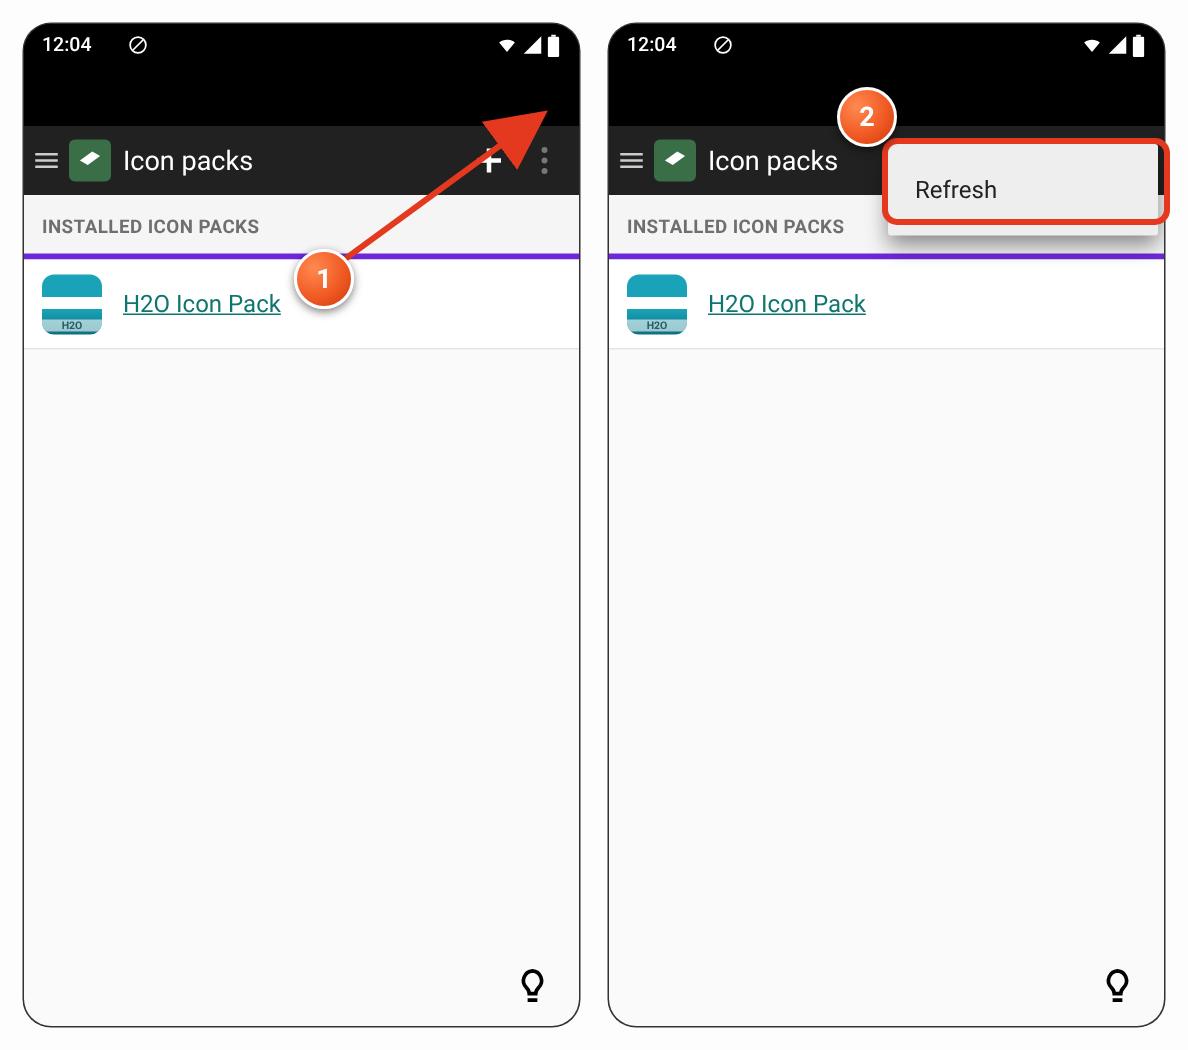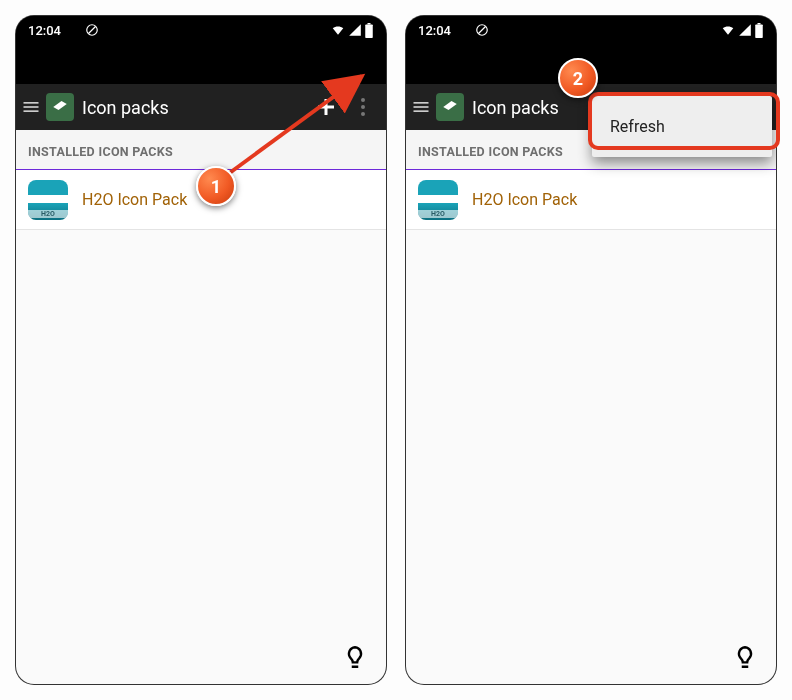--- a/index.html
+++ b/index.html
@@ -66,21 +66,21 @@
     background: #fafafa;
     height: calc(100% - 28px - 46px - 40px);
     position: relative;
   }
   .section-header {
     padding: 14px 12px 10px;
     font-size: 12.5px;
     color: #6f6f6f;
     font-weight: 700;
     letter-spacing: 0.3px;
-    border-bottom: 1px solid #6d28d9;
+    border-bottom: 4px solid #6d28d9;
     background:#f5f5f5;
   }
   .list-item {
     display: flex;
     align-items: center;
     height: 60px;
     padding: 0 12px;
     border-bottom: 1px solid #e4e4e4;
     background: #fff;
   }
@@ -91,21 +91,21 @@
     background: linear-gradient(180deg,#1aa3b8 0%,#1aa3b8 38%,#ffffff 38%,#ffffff 58%,#1aa3b8 58%,#0c6f80 100%);
     position: relative;
     overflow: hidden;
   }
   .list-item .pack-icon::after{
     content:"H2O";
     position:absolute; bottom:2px; left:0; right:0;
     text-align:center; font-size:7px; color:#2a5c66; font-weight:700;
     background:rgba(255,255,255,0.6);
   }
-  .list-item .pack-label { font-size: 16px; color: #a16207; }
+  .list-item .pack-label { font-size: 16px; color: #0f766e; text-decoration: underline; }
 
   .fab-tip {
     position: absolute;
     right: 16px;
     bottom: 12px;
     width: 30px; height: 30px;
     display:flex; align-items:center; justify-content:center;
   }
 
   .navbar {

